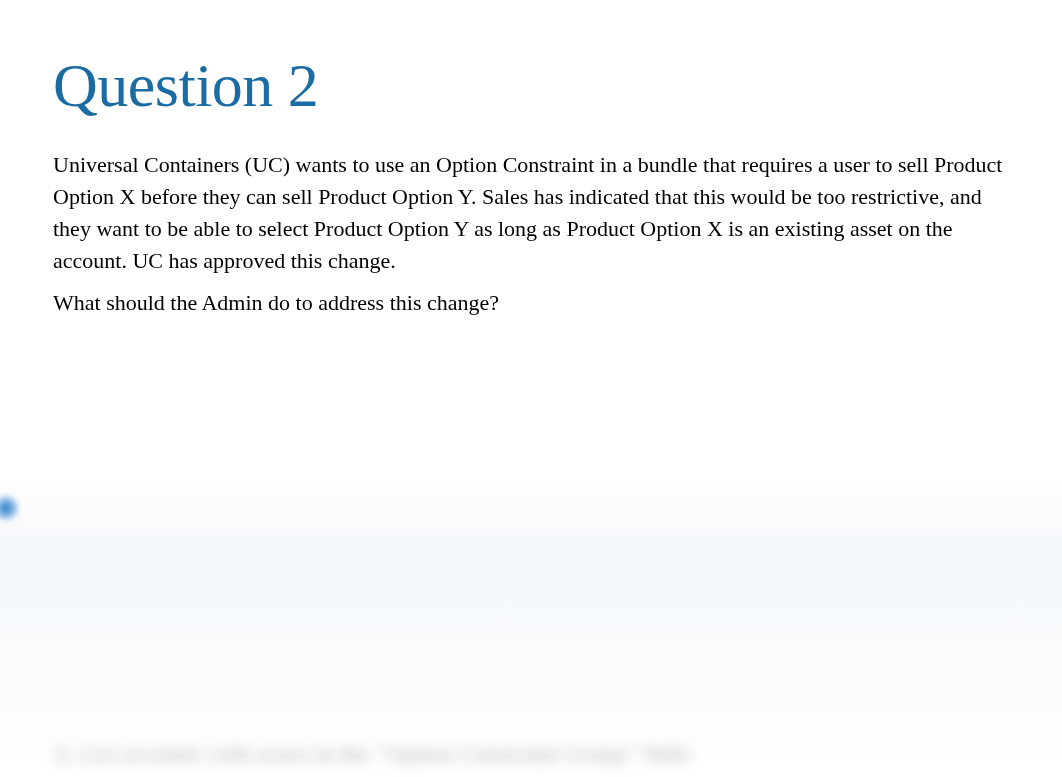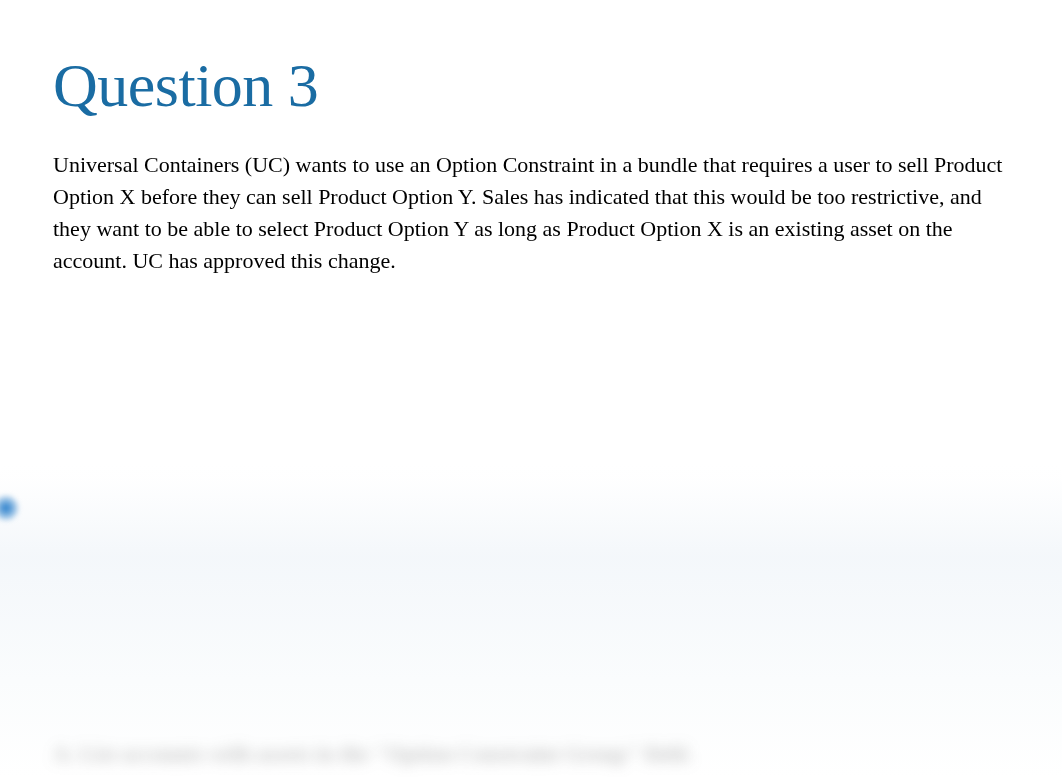--- a/index.html
+++ b/index.html
@@ -65,20 +65,21 @@
       color: rgba(80,80,80,0.35);
       filter: blur(7px);
       white-space: nowrap;
       user-select: none;
     }
   </style>
 </head>
 <body>
 
 <div class="content">
-  <h1 class="heading">Question 3</h1>
+  <h1 class="heading">Question 2</h1>
   <p class="body-paragraph"> Universal Containers (UC) wants to use an Option Constraint in a bundle that requires a user to sell Product Option X before they can sell Product Option Y. Sales has indicated that this would be too restrictive, and they want to be able to select Product Option Y as long as Product Option X is an existing asset on the account. UC has approved this change.</p>
+  <p class="question-prompt">What should the Admin do to address this change?</p>
 </div>
 
 <div class="blurred-region">
   <div class="glow-dot"></div>
   <div class="blurred-text">A. List accounts with assets in the "Option Constraint Group" field.</div>
 </div>
 
 </body></html>

